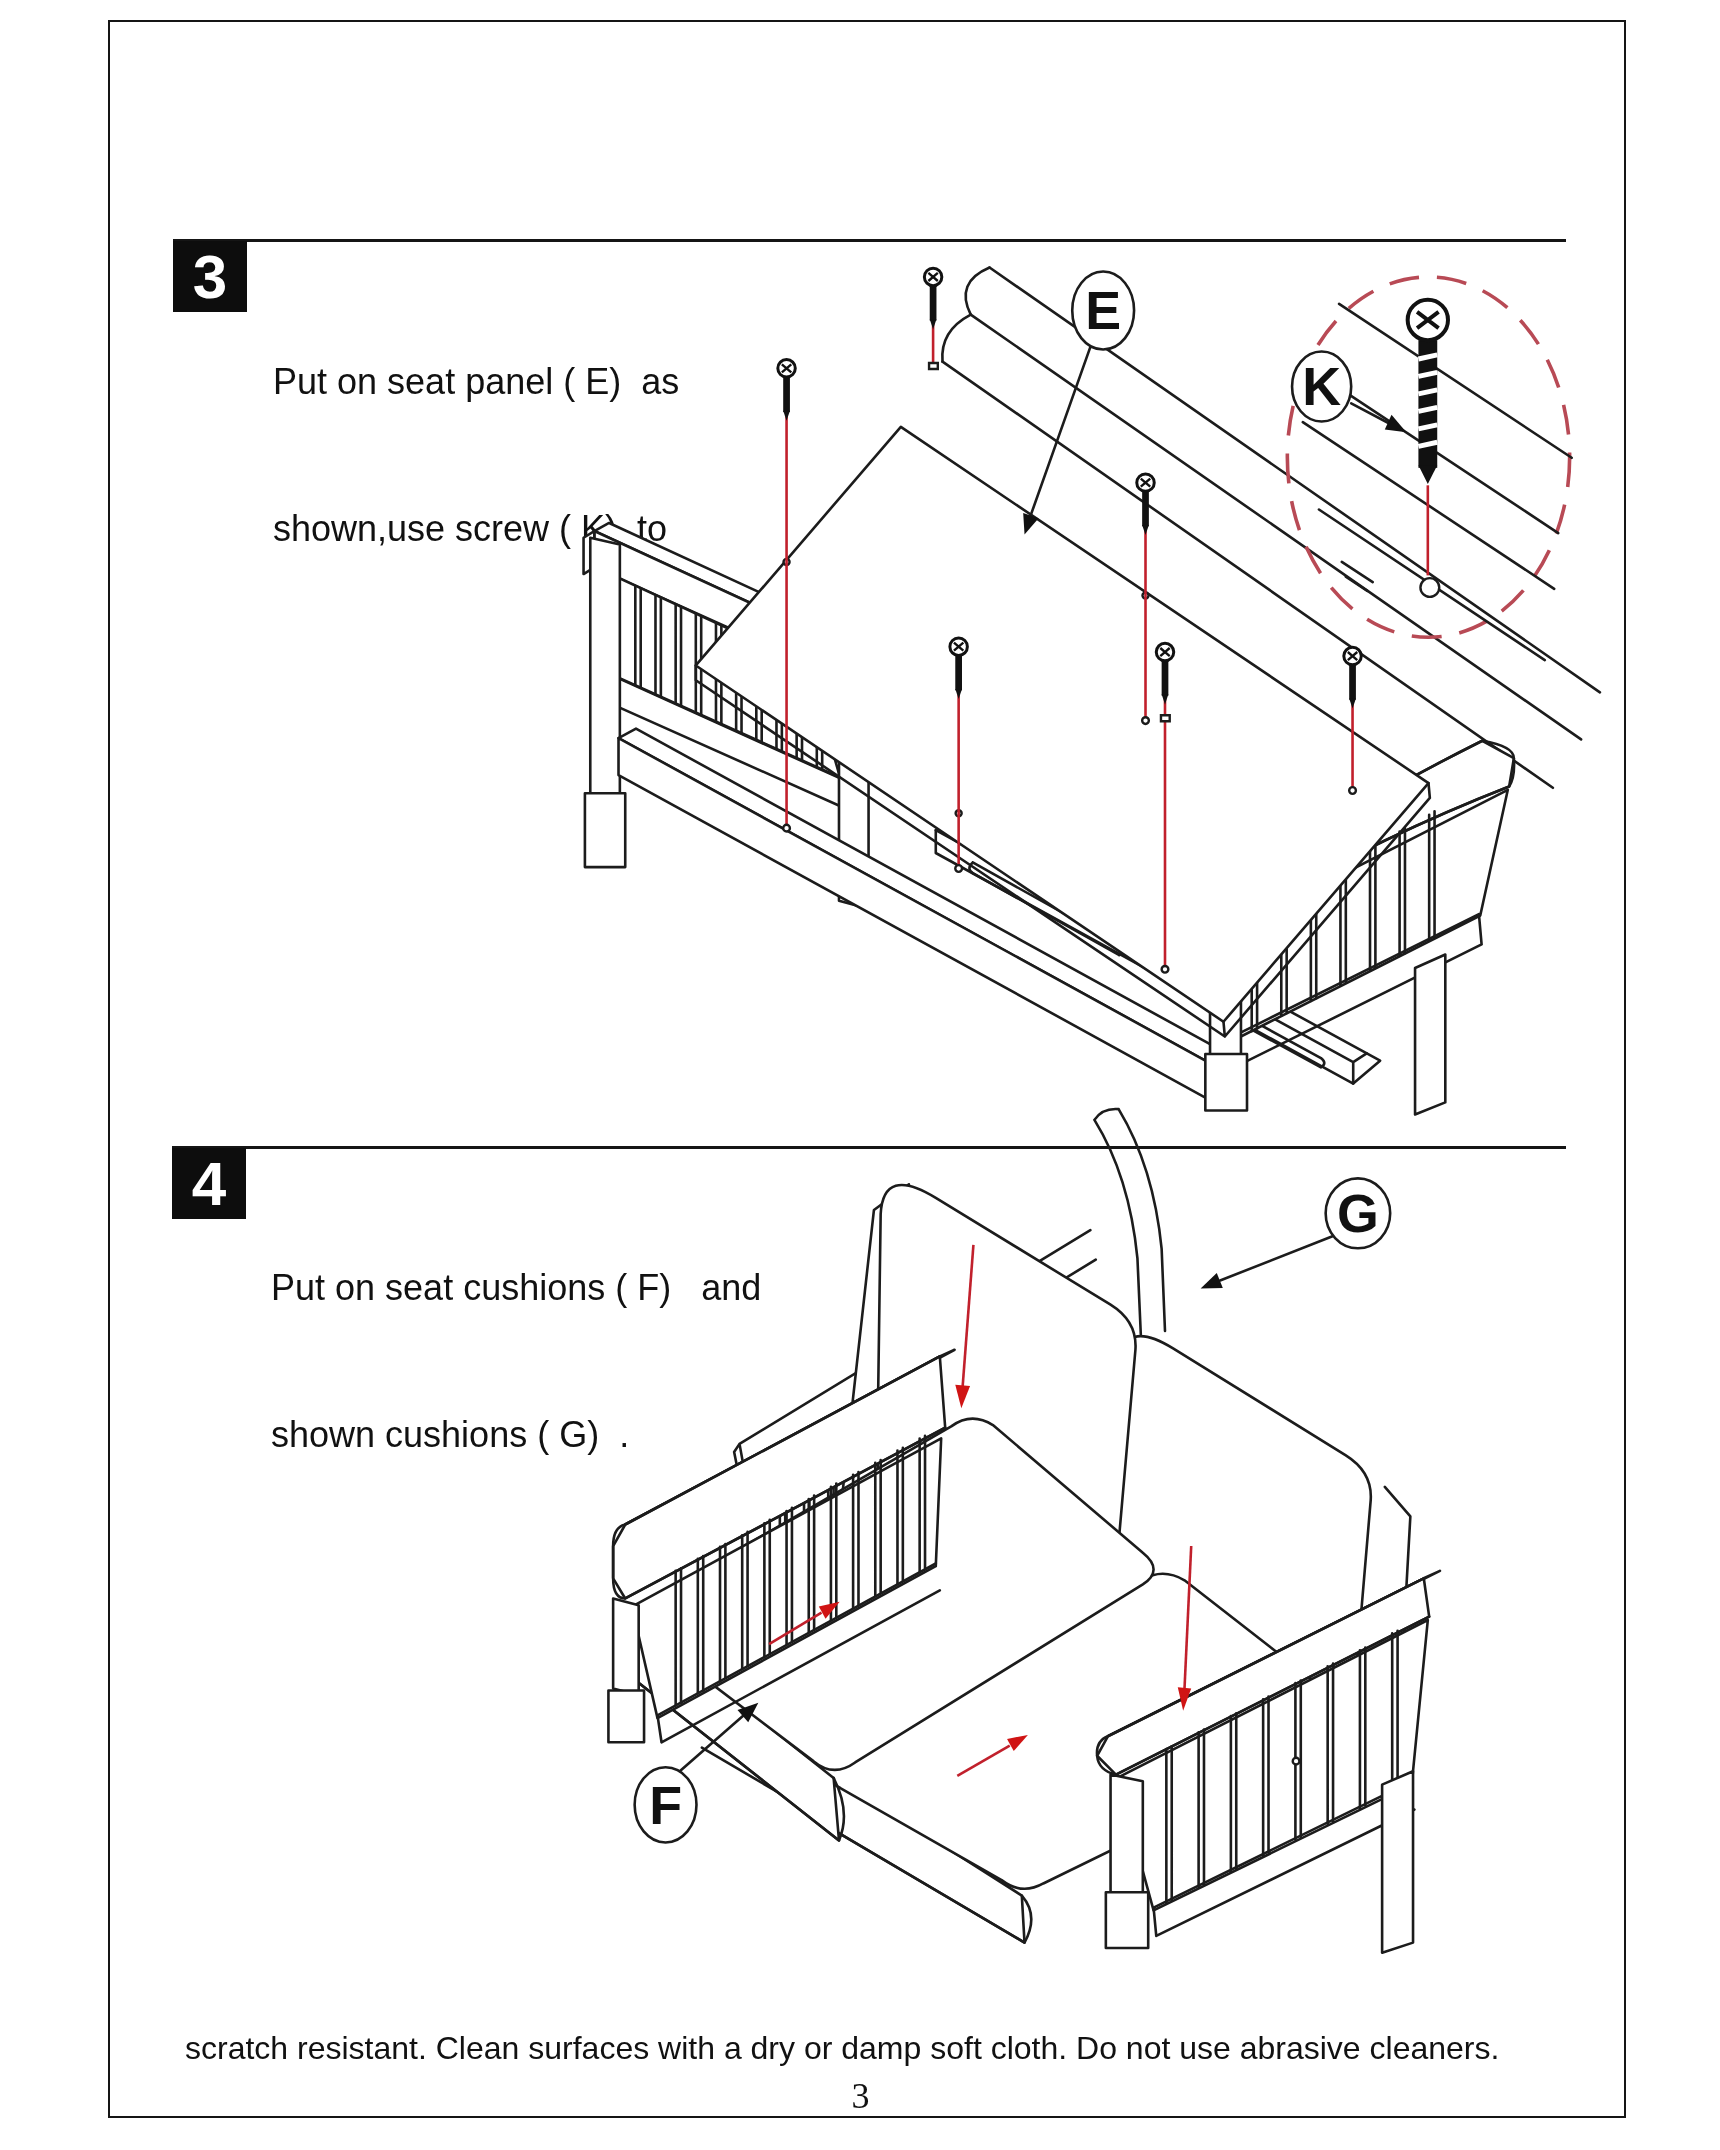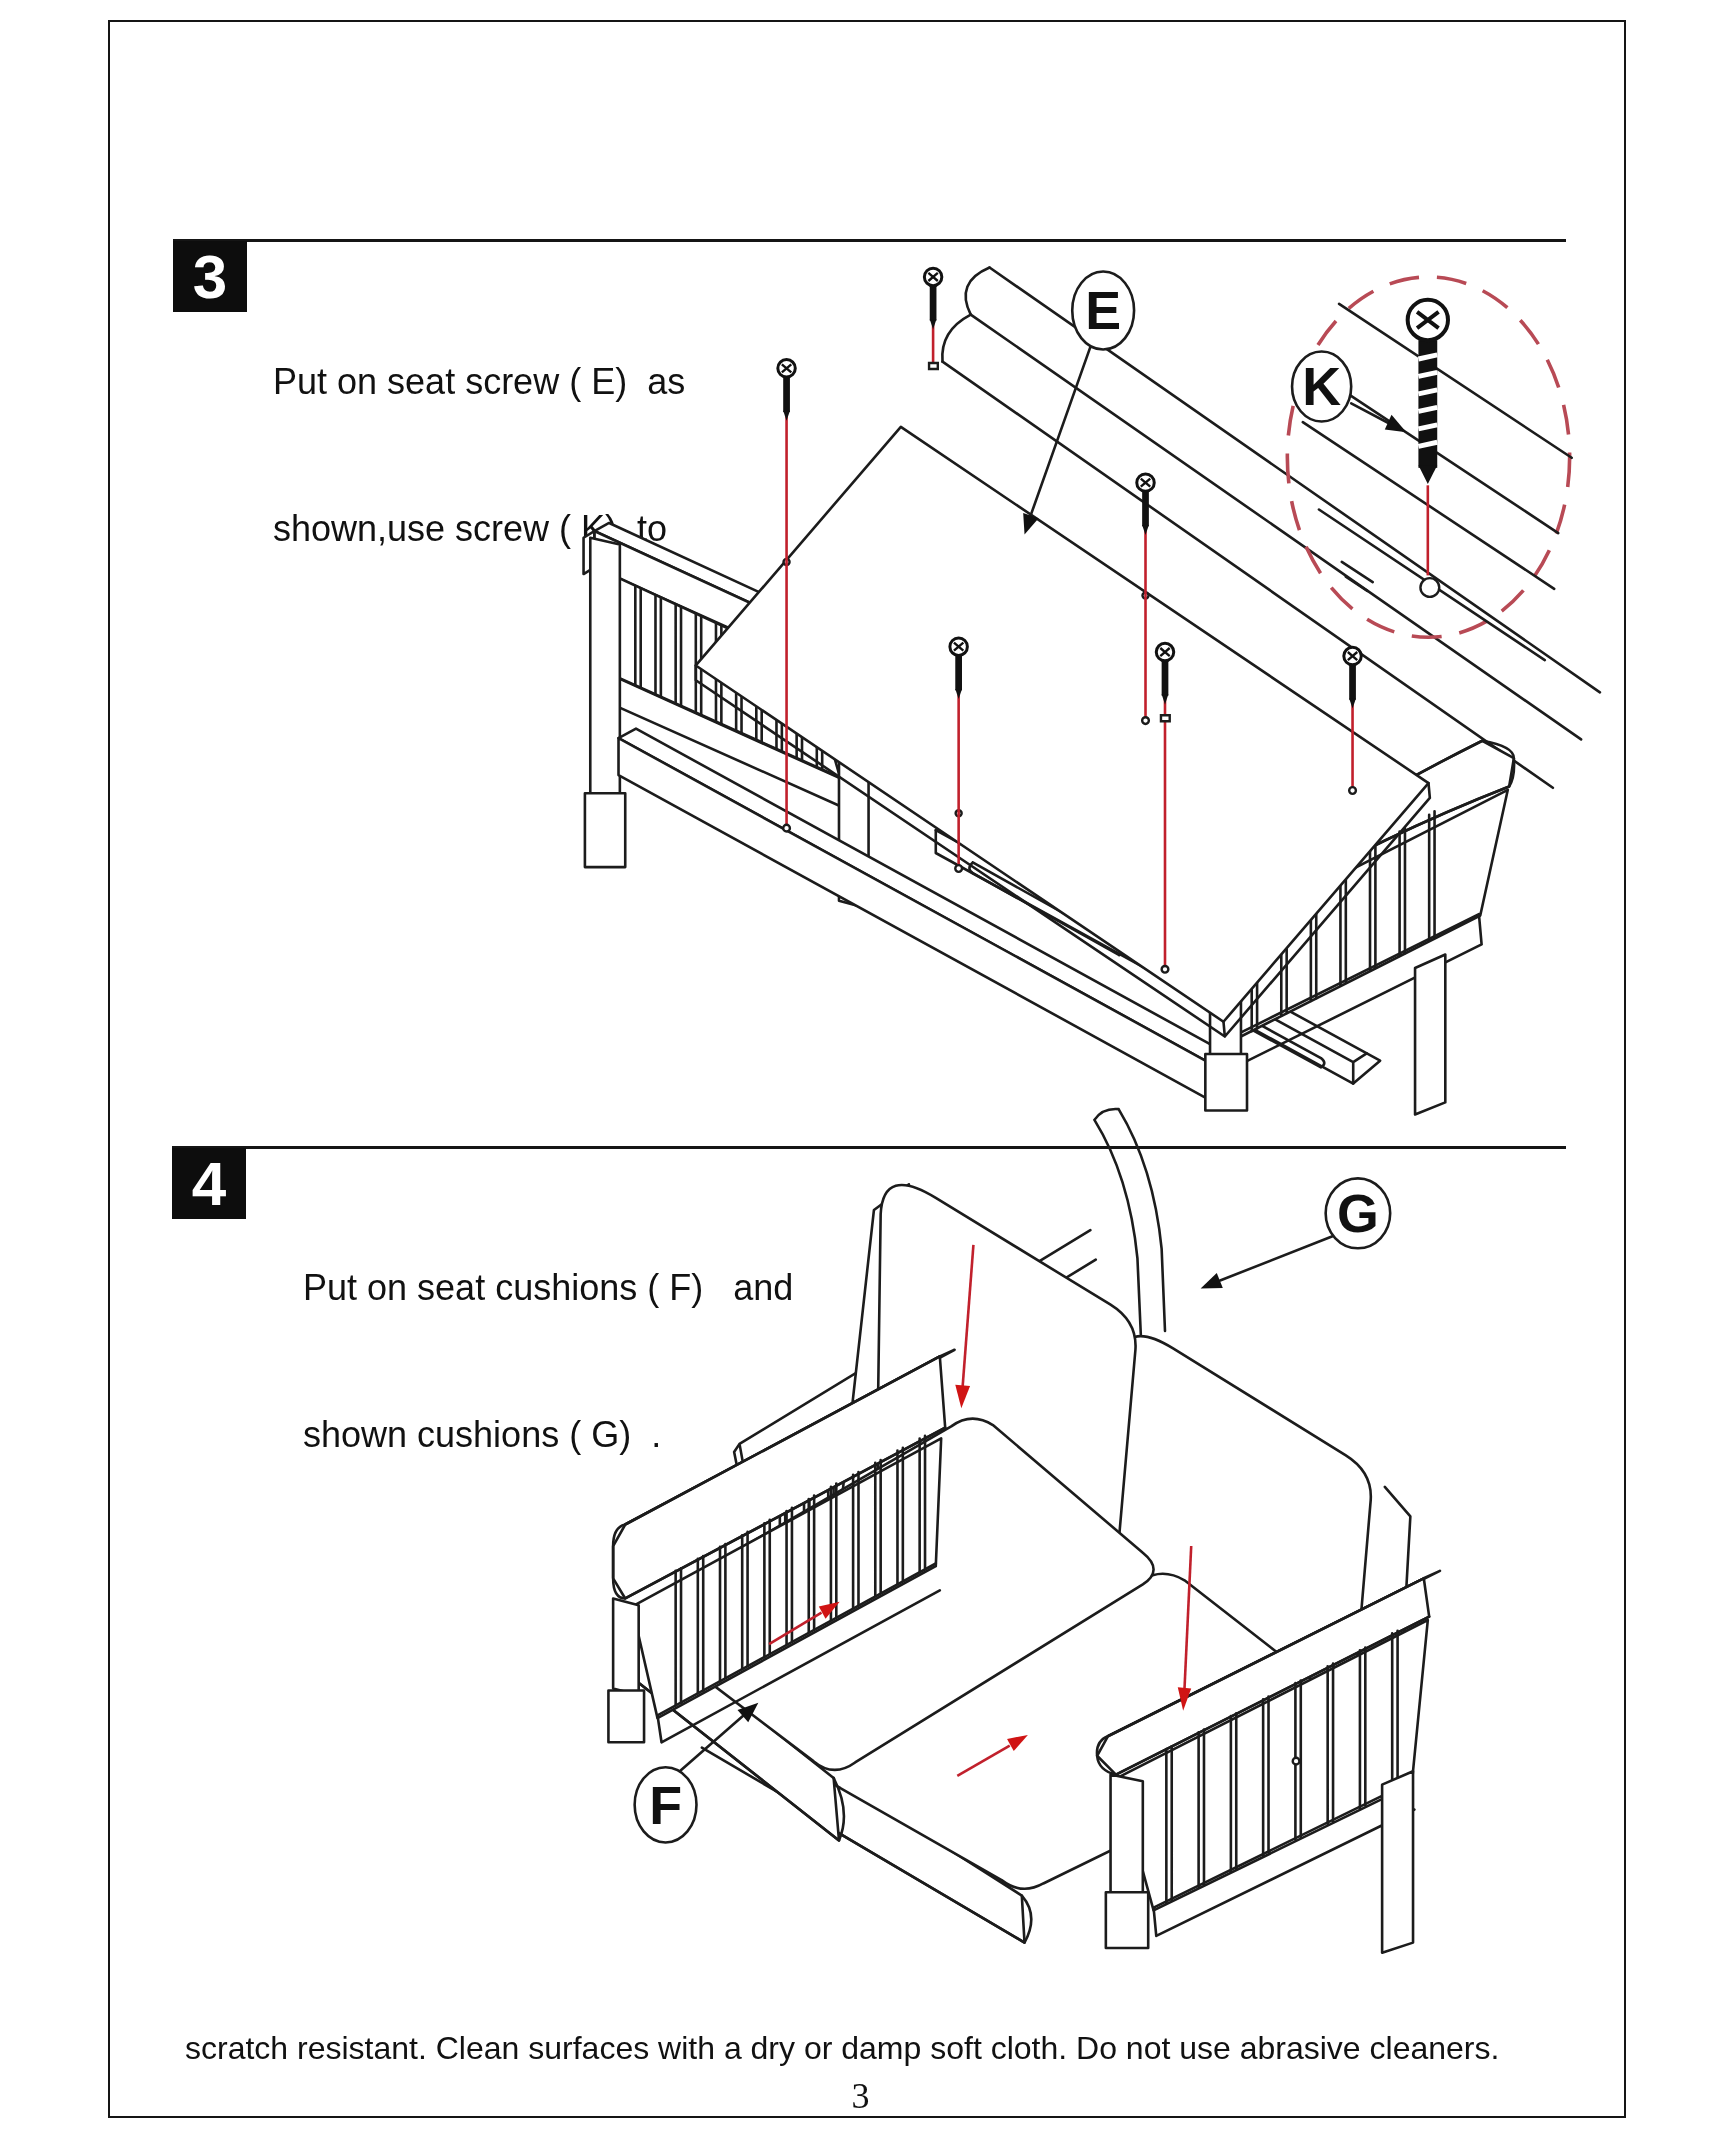--- a/index.html
+++ b/index.html
@@ -11,21 +11,21 @@
         letter-spacing:-0.7px;white-space:pre;}
   .step-rule{position:absolute;height:2.7px;background:#151515;}
   .rule-3{left:173px;top:239px;width:1393px;}
   .rule-4{left:172px;top:1146px;width:1394px;}
   .step-numbox{position:absolute;width:74px;height:71px;background:#0d0d0d;color:#fff;
         display:flex;align-items:center;justify-content:center;font-size:62px;font-weight:bold;}
   .box-3{left:173px;top:241px;}
   .box-4{left:172px;top:1148px;}
   .instr{position:absolute;font-size:36px;line-height:49px;white-space:pre;}
   .instr-3{left:273px;top:259px;}
-  .instr-4{left:271px;top:1165px;margin-left:32px;}
+  .instr-4{left:271px;top:1165px;}
   .care{position:absolute;left:185px;top:1948px;font-size:32px;line-height:40px;white-space:pre;}
   .page-num{position:absolute;left:0;top:2075px;width:1721px;text-align:center;
         font-family:"Liberation Serif", serif;font-size:36px;}
   svg.art{position:absolute;left:0;top:0;width:1721px;height:2151px;}
   svg.art *{vector-effect:non-scaling-stroke;}
   .ln{fill:none;stroke:#1c1c1c;stroke-width:2.6;stroke-linecap:round;stroke-linejoin:round;}
   .wf{fill:#ffffff;stroke:#1c1c1c;stroke-width:2.6;stroke-linejoin:round;}
   .red{fill:none;stroke:#c1202c;stroke-width:2.6;}
   .redf{fill:#d01414;stroke:none;}
   .blkf{fill:#111;stroke:none;}
@@ -38,21 +38,21 @@
 <div class="page">
 
   <div class="page-border"></div>
 
 
   <div class="step-rule rule-3"></div>
   <div class="step-numbox box-3">
     <span>3</span>
   </div>
   <div class="instr instr-3">
-    <div>Put on seat screw ( E)  as</div>
+    <div>Put on seat panel ( E)  as</div>
     <div>shown,use screw ( K)  to</div>
   </div>
 
   <div class="step-rule rule-4"></div>
   <div class="step-numbox box-4">
     <span>4</span>
   </div>
   <div class="instr instr-4">
     <div>Put on seat cushions ( F)   and</div>
     <div>shown cushions ( G)  .</div>

